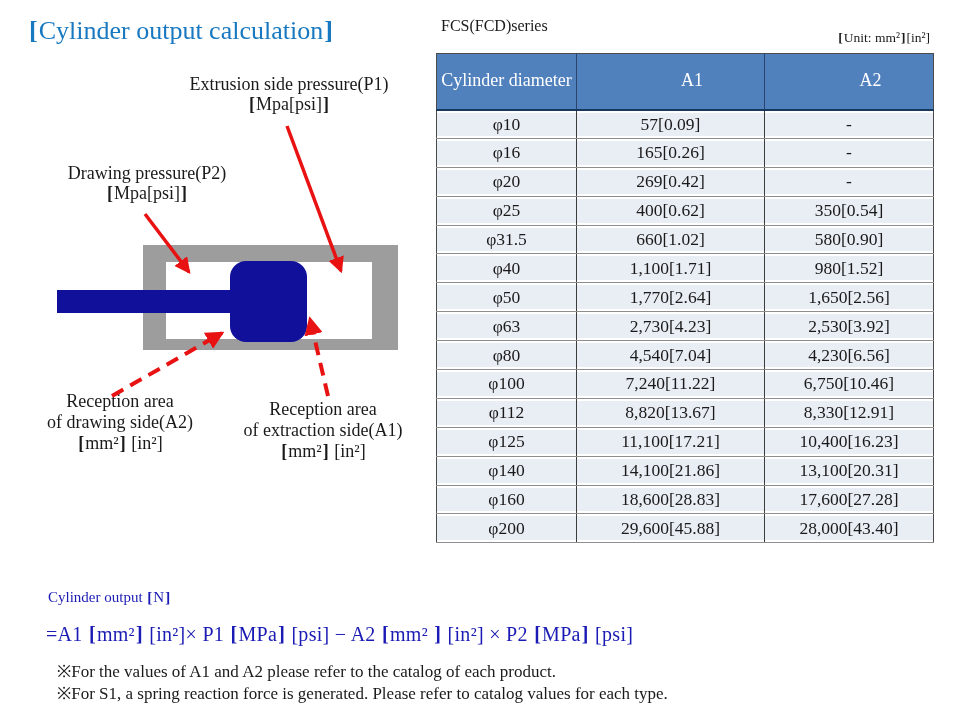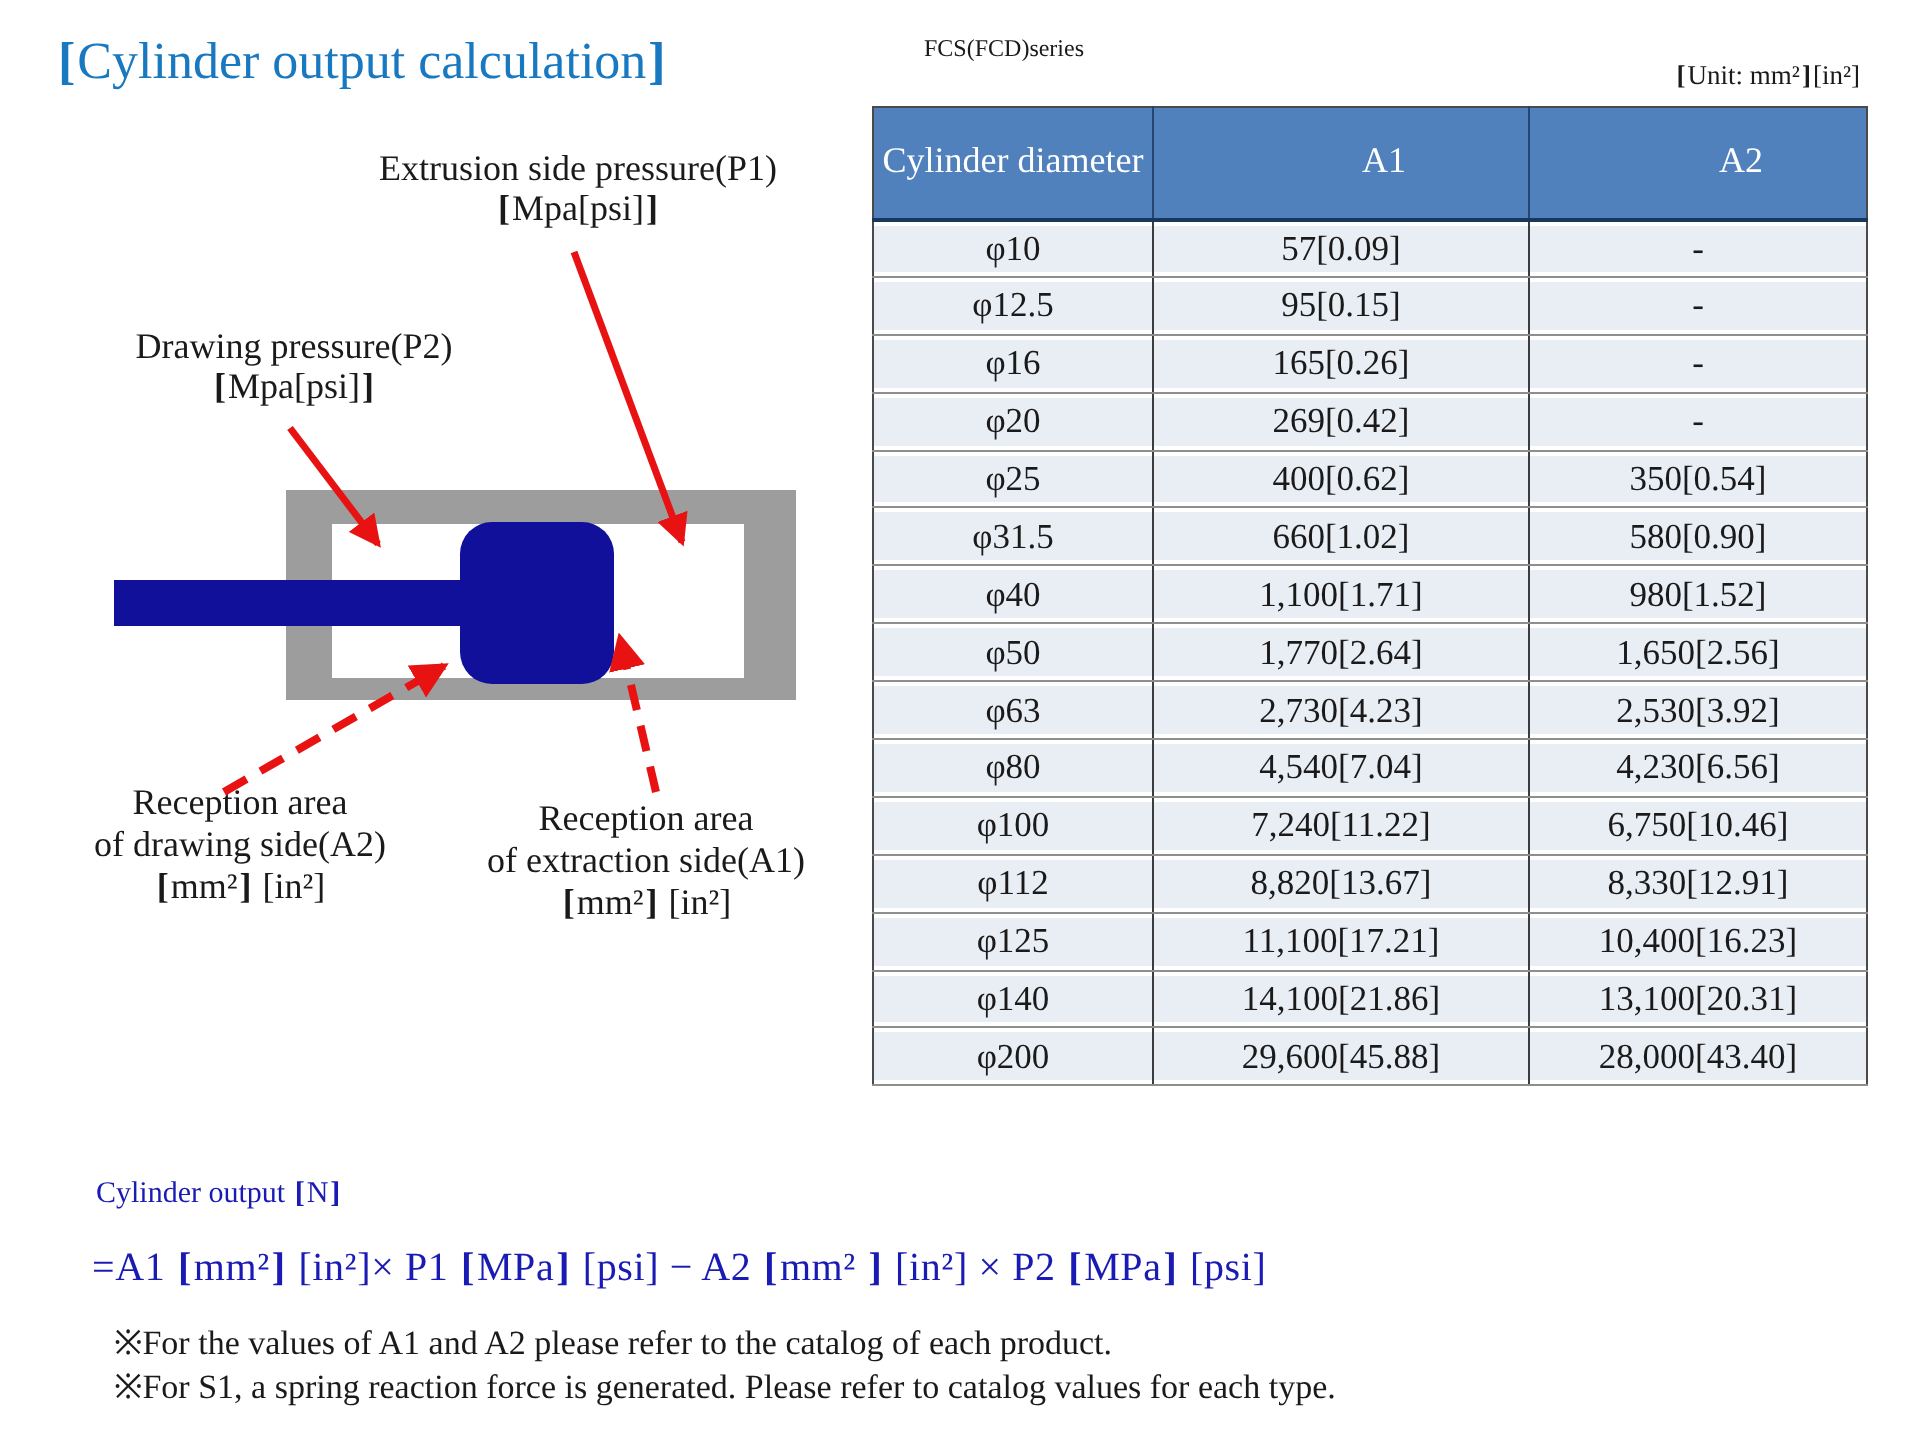--- a/index.html
+++ b/index.html
@@ -13,21 +13,21 @@
   }
   *{margin:0;padding:0;box-sizing:border-box;}
   html,body{background:#fff;}
   .slide{
     position:relative;width:960px;height:720px;background:#ffffff;overflow:hidden;
     font-family:Liberation Serif, serif;color:#111;
   }
   .lens{font-weight:700;padding:0 1px;}
   
   .slide-title{position:absolute;left:28px;top:16px;font-size:26px;color:var(--title-blue,#1878c0);white-space:nowrap;}
-  .series-label{position:absolute;left:441px;top:17px;font-size:12px;color:#1a1a1a;white-space:nowrap;margin-left:21px;}
+  .series-label{position:absolute;left:441px;top:17px;font-size:16px;color:#1a1a1a;white-space:nowrap;}
   .unit-label{position:absolute;right:30px;top:30px;font-size:13.5px;color:#1a1a1a;white-space:nowrap;}
   
   .data-table-wrap{position:absolute;left:436px;top:53px;width:497px;}
   table.data-table{width:100%;border-collapse:collapse;table-layout:fixed;border:1.5px solid #4a4a4a;}
   table.data-table col:nth-child(1){width:140px;}
   table.data-table col:nth-child(2){width:188px;}
   table.data-table col:nth-child(3){width:169px;}
   table.data-table th{
     background:var(--table-header-bg,#5081bd);color:#fff;font-weight:400;font-size:18px;
     height:56px;text-align:center;vertical-align:middle;line-height:1.2;
@@ -85,25 +85,20 @@
           <th>A2</th>
         </tr>
       </thead>
       <tbody>
           <tr>
             <td>φ10</td>
             <td>57[0.09]</td>
             <td>-</td>
           </tr>
           <tr>
-            <td>φ12.5</td>
-            <td>95[0.15]</td>
-            <td>-</td>
-          </tr>
-          <tr>
             <td>φ16</td>
             <td>165[0.26]</td>
             <td>-</td>
           </tr>
           <tr>
             <td>φ20</td>
             <td>269[0.42]</td>
             <td>-</td>
           </tr>
           <tr>
@@ -148,20 +143,25 @@
           </tr>
           <tr>
             <td>φ125</td>
             <td>11,100[17.21]</td>
             <td>10,400[16.23]</td>
           </tr>
           <tr>
             <td>φ140</td>
             <td>14,100[21.86]</td>
             <td>13,100[20.31]</td>
+          </tr>
+          <tr>
+            <td>φ160</td>
+            <td>18,600[28.83]</td>
+            <td>17,600[27.28]</td>
           </tr>
           <tr>
             <td>φ200</td>
             <td>29,600[45.88]</td>
             <td>28,000[43.40]</td>
           </tr>
         </tbody>
     </table>
   </div>
 

